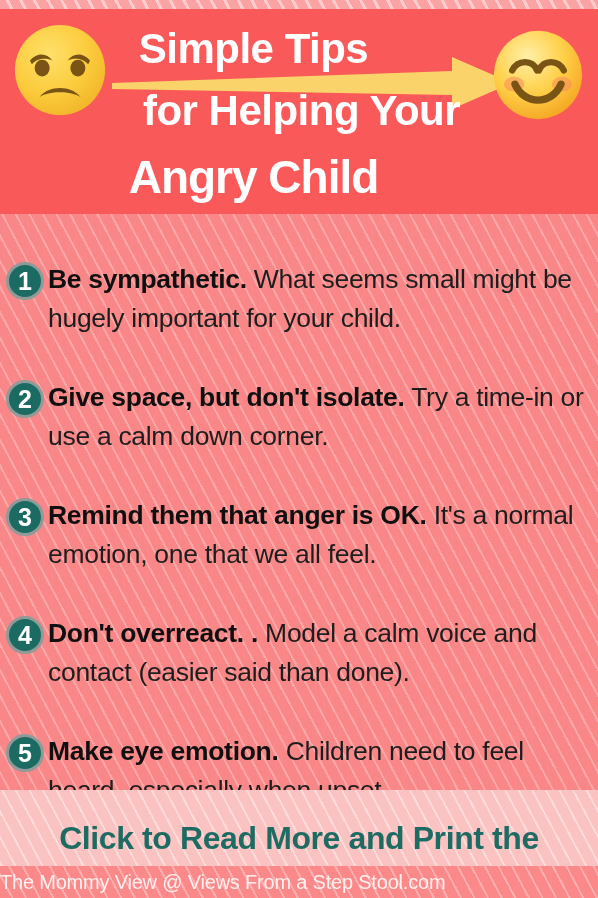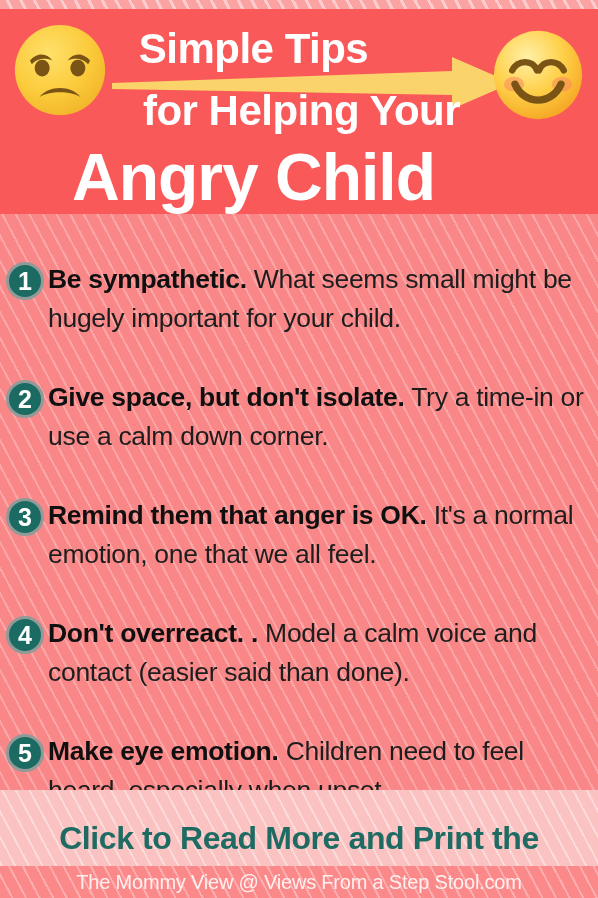--- a/index.html
+++ b/index.html
@@ -108,21 +108,21 @@
     line-height: 46px;
   }
   .title-line-2 {
     top: 79px;
     font-size: 42px;
     line-height: 46px;
     padding-left: 48px;
   }
   .title-line-3 {
     top: 133px;
-    font-size: 66px;
+    font-size: 46px;
     line-height: 70px;
     letter-spacing: -1px;
   }
 
   
   .tips {
     position: absolute;
     top: 219px;
     left: 0;
     width: 598px;
@@ -209,21 +209,21 @@
     background-image: repeating-linear-gradient(
       62deg,
       rgba(255,255,255,0.0) 0px,
       rgba(255,255,255,0.0) 10px,
       rgba(255,255,255,0.30) 10px,
       rgba(255,255,255,0.30) 12px
     );
     z-index: 5;
     display: flex;
     align-items: center;
-    justify-content: center;
+    justify-content: flex-start;
   }
   .credit-text {
     color: #FFF0F0;
     font-size: 20px;
     line-height: 24px;
     letter-spacing: -0.2px;
     white-space: nowrap;
   }
 </style>
 </head>

